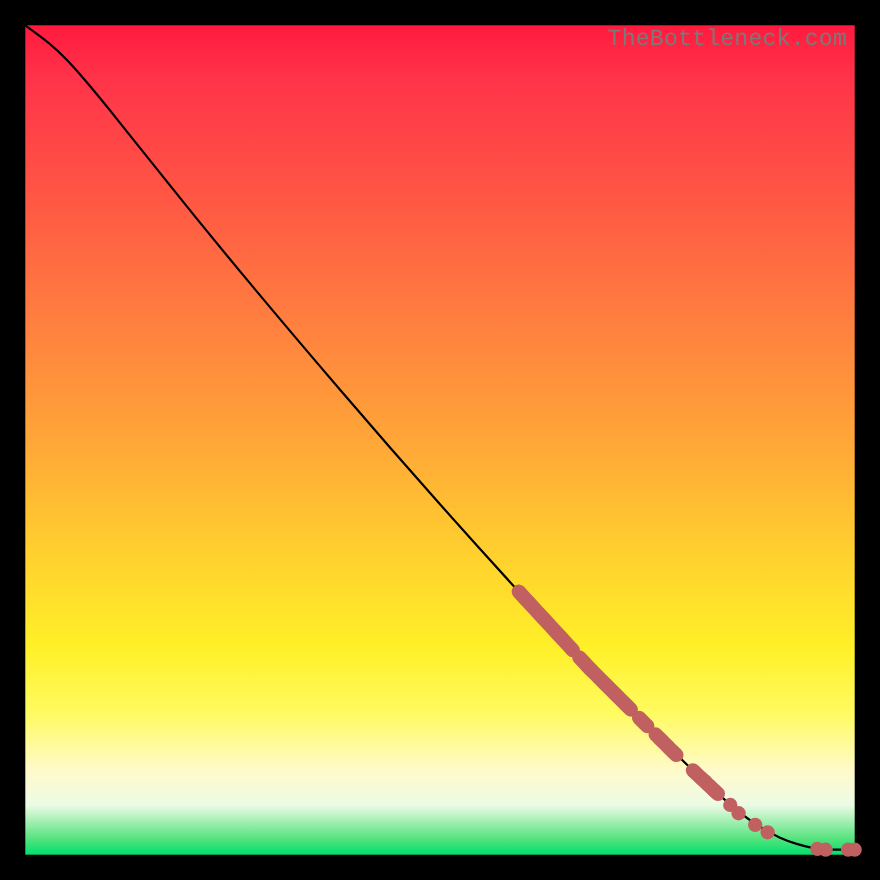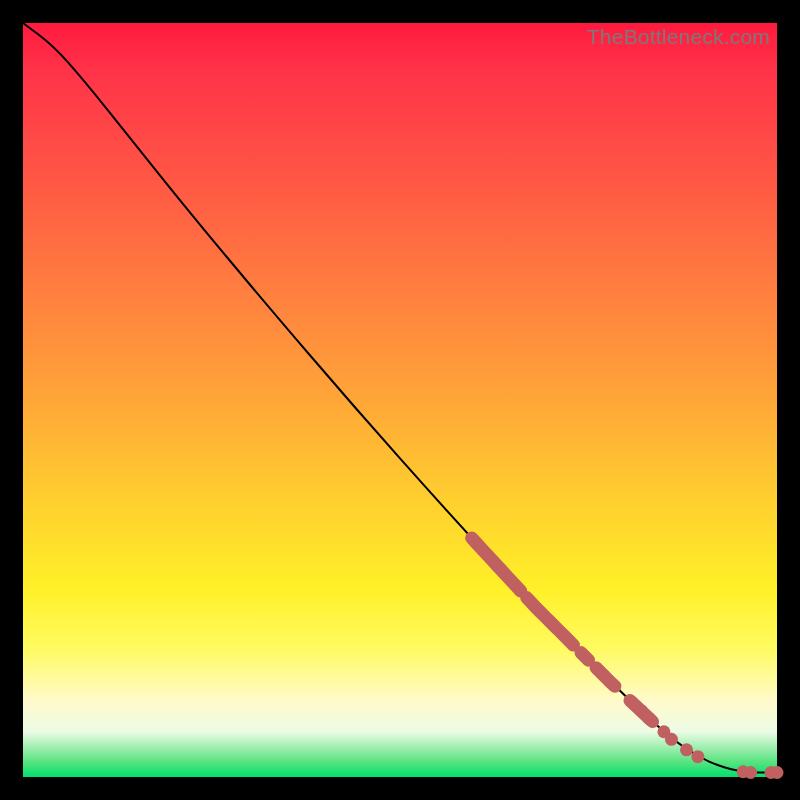--- a/index.html
+++ b/index.html
@@ -41,20 +41,21 @@
       #00e06e 100%
     );
   }
   .attrib {
     position: absolute;
     top: 2px;
     right: 7px;
     color: #7a7a7a;
     font-size: 21px;
     letter-spacing: 0.2px;
+    font-family: Liberation Mono, monospace;
   }
   svg.overlay {
     position: absolute;
     left: 0;
     top: 0;
     width: 754px;
     height: 754px;
     overflow: visible;
   }
   .curve {

